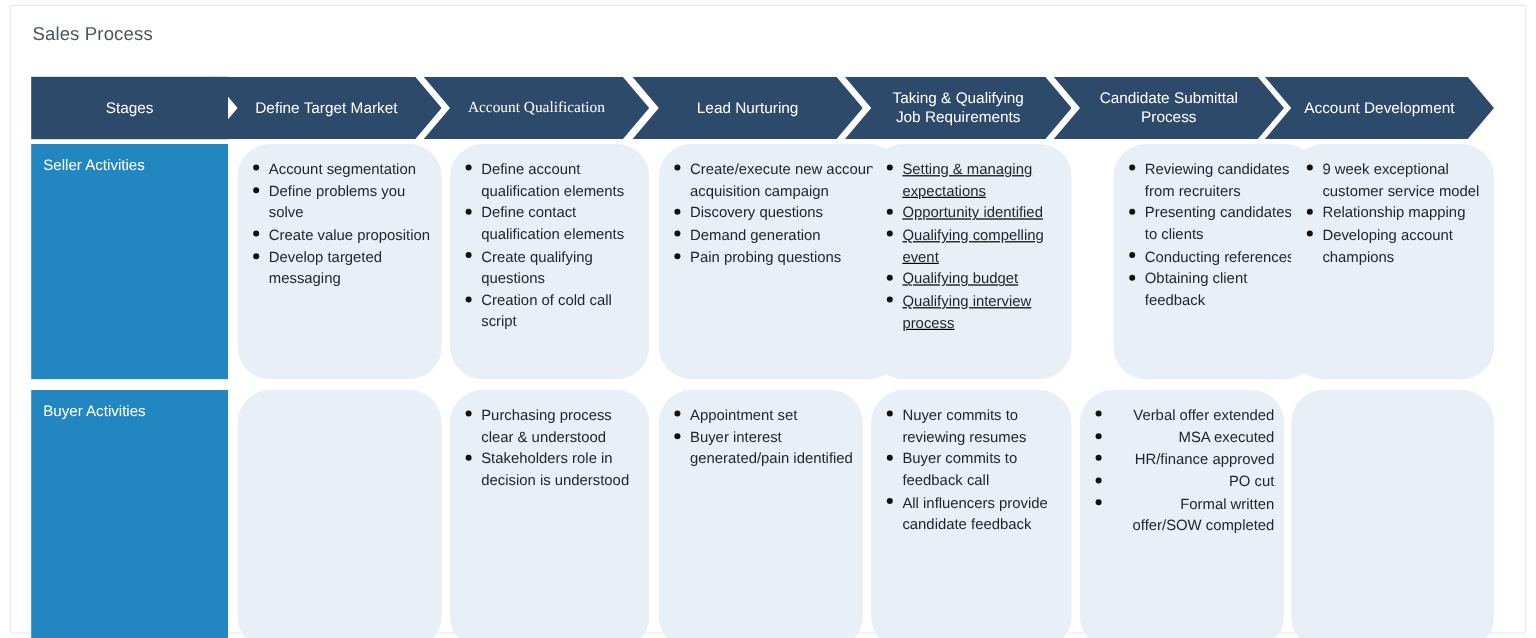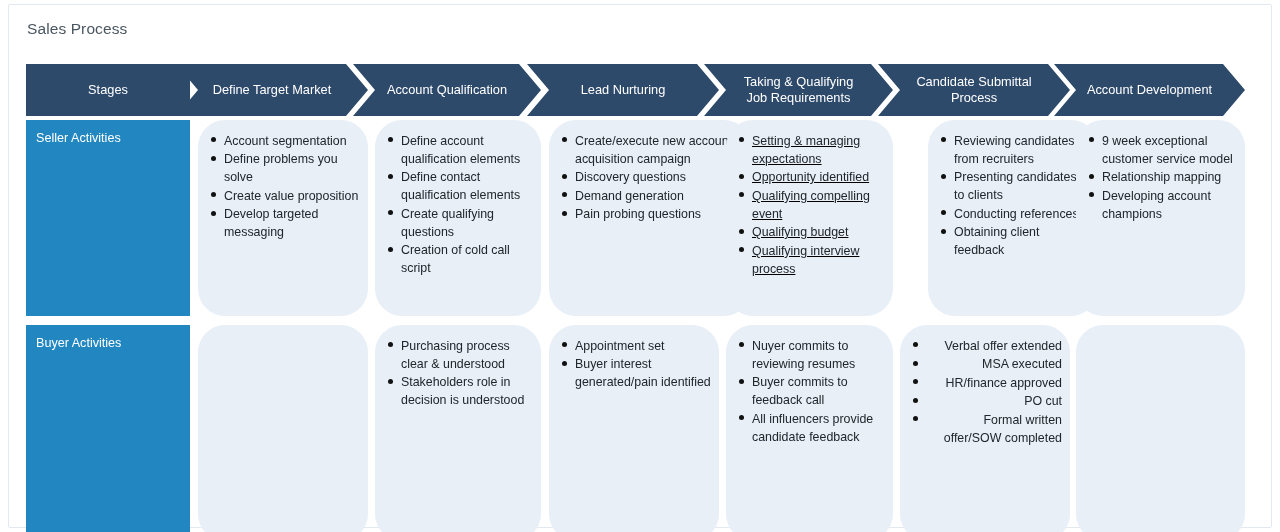--- a/index.html
+++ b/index.html
@@ -159,21 +159,21 @@
   <div class="title">Sales Process</div>
 
   <div class="header-row">
     <div class="stages-cell">
       <span class="cap">Stages</span>
     </div>
 
   <div class="chev" style="left: 176px; width: 192px;">
         <span class="cap">Define Target Market</span>
       </div>
-      <div class="chev" style="left: 353px; width: 188px;">
+      <div class="chev" style="left: 353px; width: 188px; font-family: Liberation Serif, serif;">
         <span class="cap">Account Qualification</span>
       </div>
       <div class="chev" style="left: 527px; width: 192px;">
         <span class="cap">Lead Nurturing</span>
       </div>
       <div class="chev" style="left: 704px; width: 189px;">
         <span class="cap">Taking &amp; Qualifying
 Job Requirements</span>
       </div>
       <div class="chev" style="left: 878px; width: 192px;">

